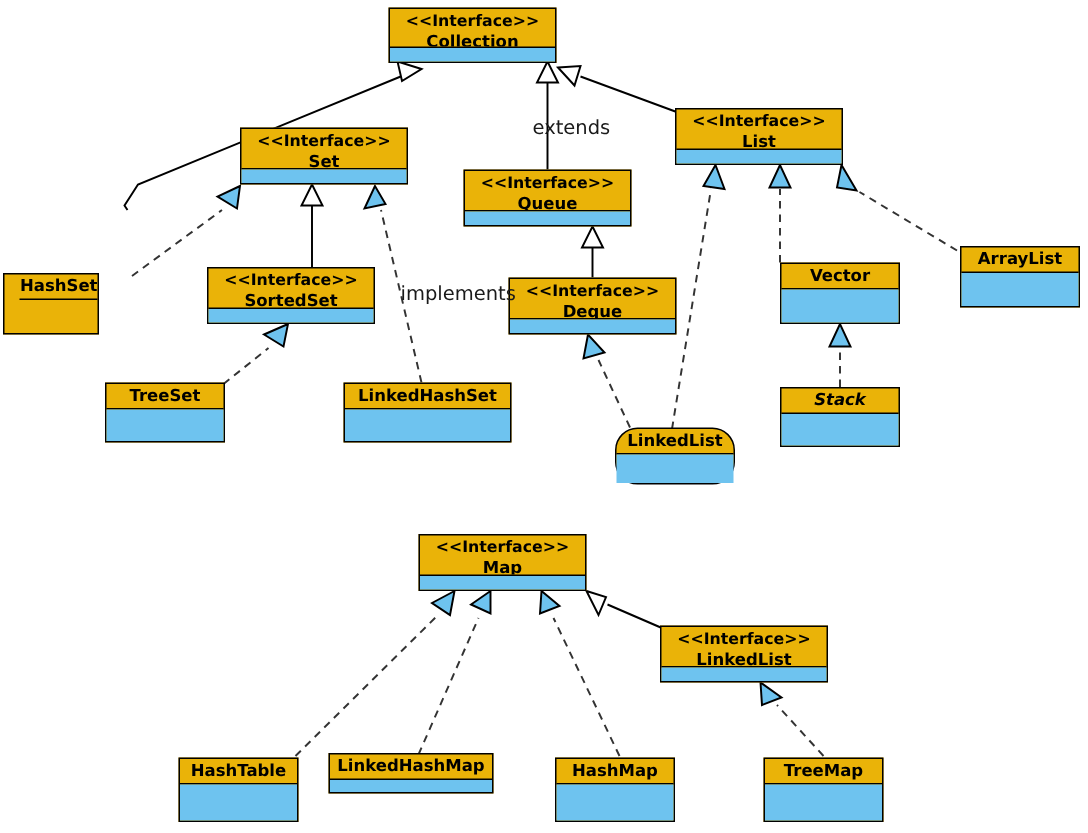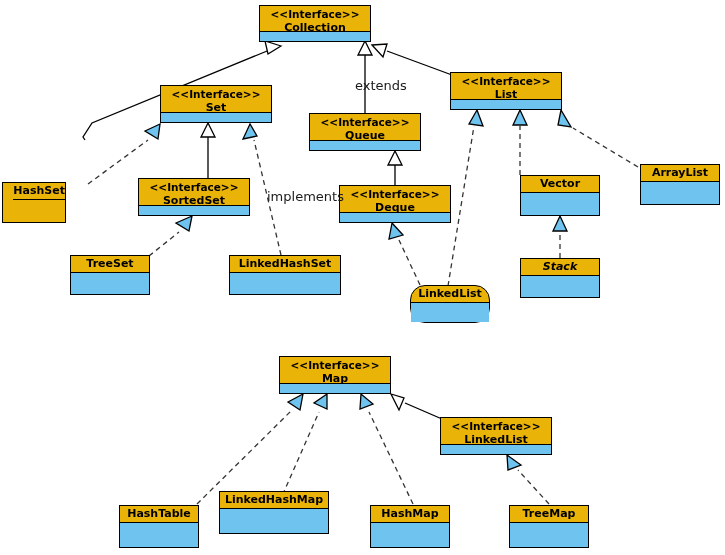--- a/index.html
+++ b/index.html
@@ -284,21 +284,21 @@
     <div class="uml-body"></div>
   </div>
 
   <div class="uml-box" style="left:119px; top:505px; width:80px; height:43px;">
     <div class="uml-head" style="height:17px; padding-top:1px;">
       <span class="cname">HashTable</span>
     </div>
     <div class="uml-body"></div>
   </div>
 
-  <div class="uml-box" style="left:219px; top:491px; width:110px; height:43px;">
+  <div class="uml-box" style="left:219px; top:502px; width:110px; height:27px;">
     <div class="uml-head" style="height:17px; padding-top:1px;">
       <span class="cname">LinkedHashMap</span>
     </div>
     <div class="uml-body"></div>
   </div>
 
   <div class="uml-box" style="left:370px; top:505px; width:80px; height:43px;">
     <div class="uml-head" style="height:17px; padding-top:1px;">
       <span class="cname">HashMap</span>
     </div>

